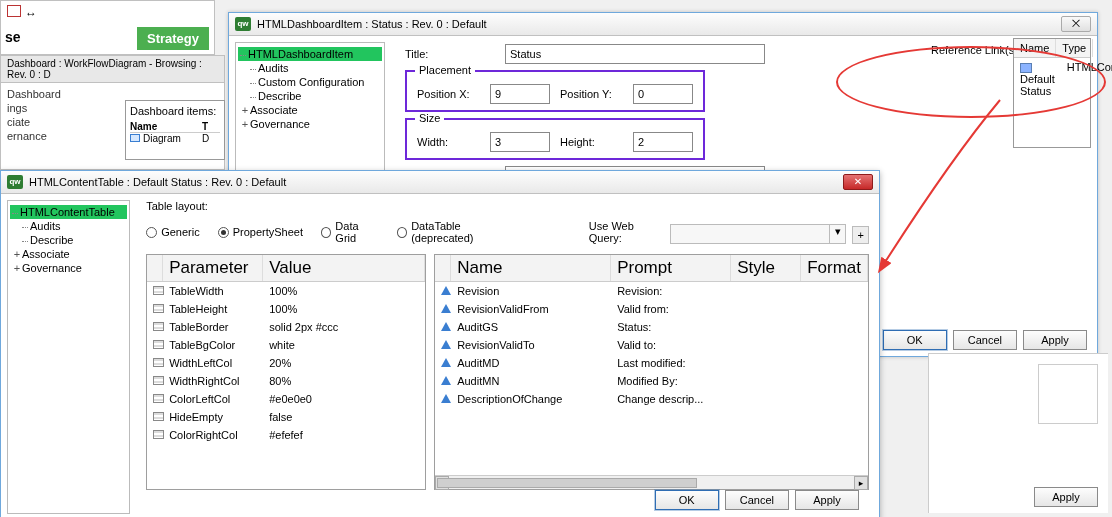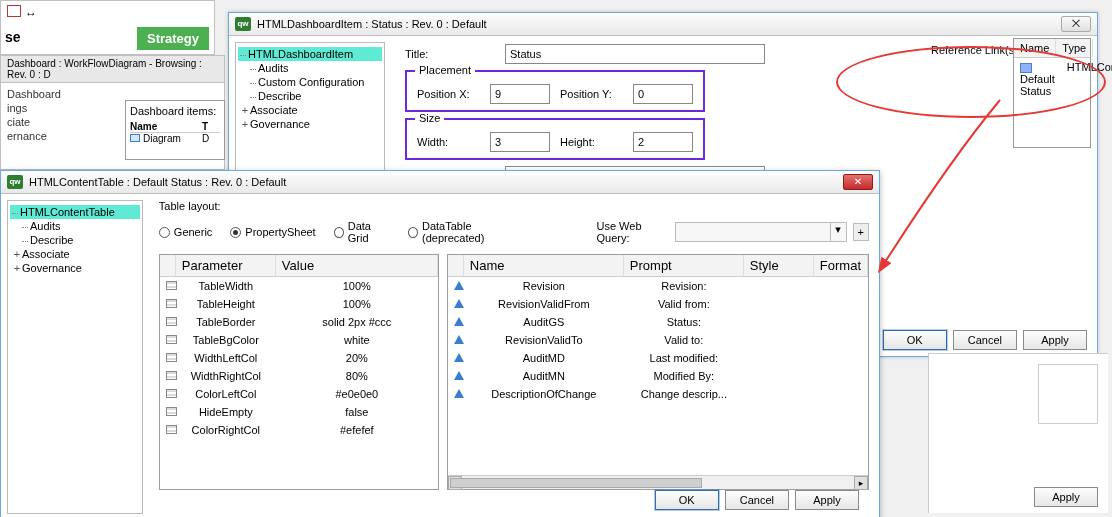--- a/index.html
+++ b/index.html
@@ -64,21 +64,21 @@
     border-radius:2px;
   }
   .win-close.red { background: linear-gradient(#e57373,#c62828); color:#fff; border-color:#8e1b1b;}
 
   .win-body { display:flex; height: calc(100% - 52px); }
   .tree {
     width: 150px; border:1px solid #bbb; margin:6px; padding:4px 2px; background:#fff;
     font-size:11px;
   }
   .tree .node { padding:1px 2px; white-space:nowrap;}
-  .tree .node.sel { background:#5eead4;}
+  .tree .node.sel { background:#22c55e;}
   .tree .expander { display:inline-block; width:10px; text-align:center; color:#555;}
   .tree .dots { display:inline-block; width:6px; border-bottom:1px dotted #888; margin-right:2px; vertical-align:middle;}
 
   .form-area { flex:1; padding:8px 14px; position:relative;}
   .row { display:flex; align-items:center; margin-bottom:6px; gap:10px;}
   .lbl { width:90px; }
   input[type=text].field {
     border:1px solid #888; padding:2px 4px; font-size:11px; height:20px; background:#fff;
   }
   .field.wide { width: 260px;}
@@ -126,36 +126,36 @@
   }
   .win-content .body2 { display:flex; height: calc(100% - 22px);}
   .win-content .tree { width:140px;}
   .win-content .main { flex:1; padding:6px 10px 4px; display:flex; flex-direction:column;}
 
   .layout-row { display:flex; align-items:center; gap:18px; margin:8px 0 10px;}
   .layout-row .radio { display:flex; align-items:center; gap:4px;}
   .radio .rbtn { width:11px; height:11px; border:1px solid #555; border-radius:50%; display:inline-flex; align-items:center; justify-content:center;}
   .radio .rbtn .dot { width:5px; height:5px; background:#333; border-radius:50%;}
   .layout-row .spacer { flex:0 0 10px;}
-  .wq { display:flex; align-items:center; gap:6px;margin-left:25px;}
+  .wq { display:flex; align-items:flex-end; gap:6px;margin-left:25px;}
   .wq .dd2 { display:flex; border:1px solid #bbb; height:20px; width:190px; background:#f7f7f7;}
   .wq .dd2 .t {flex:1;}
   .wq .dd2 .b {width:16px; border-left:1px solid #bbb; text-align:center;}
   .wq .plus { width:18px; height:18px; border:1px solid #bbb; background:#eee; text-align:center; line-height:16px;}
 
   .grids-row { display:flex; gap:8px; flex:1; min-height:0;}
   .grid {
     border:1px solid #9e9e9e; background:#fff; display:flex; flex-direction:column; min-height:200px;
   }
   .grid.g1 { width: 280px;}
   .grid.g2 { flex:1;}
   .grid .ghdr { display:flex; background:#f3f3f3; border-bottom:1px solid #ccc;}
-  .grid .ghdr div { padding:3px 6px; font-size:13px; border-right:1px solid #ddd;}
+  .grid .ghdr div { padding:3px 6px; font-size:17px; border-right:1px solid #ddd;}
   .grid .gbody { flex:1; overflow:auto;}
-  .grid .grow { display:flex; padding:1px 0;text-align:center;}
+  .grid .grow { display:flex; padding:1px 0;}
   .grid .grow div { padding:2px 6px; font-size:11px; white-space:nowrap;}
   .g1 .c0 { width:16px; text-align:center;}
   .g1 .c1 { width:100px;}
   .g1 .c2 { flex:1;}
   .row-ico { display:inline-block; width:11px; height:9px; border:1px solid #888; background:repeating-linear-gradient(#dcdcdc,#dcdcdc 2px,#fff 2px,#fff 4px);}
 
   .g2 .c0 { width:16px; text-align:center;}
   .g2 .c1 { width:160px;}
   .g2 .c2 { width:120px;}
   .g2 .c3 { width:70px;}

